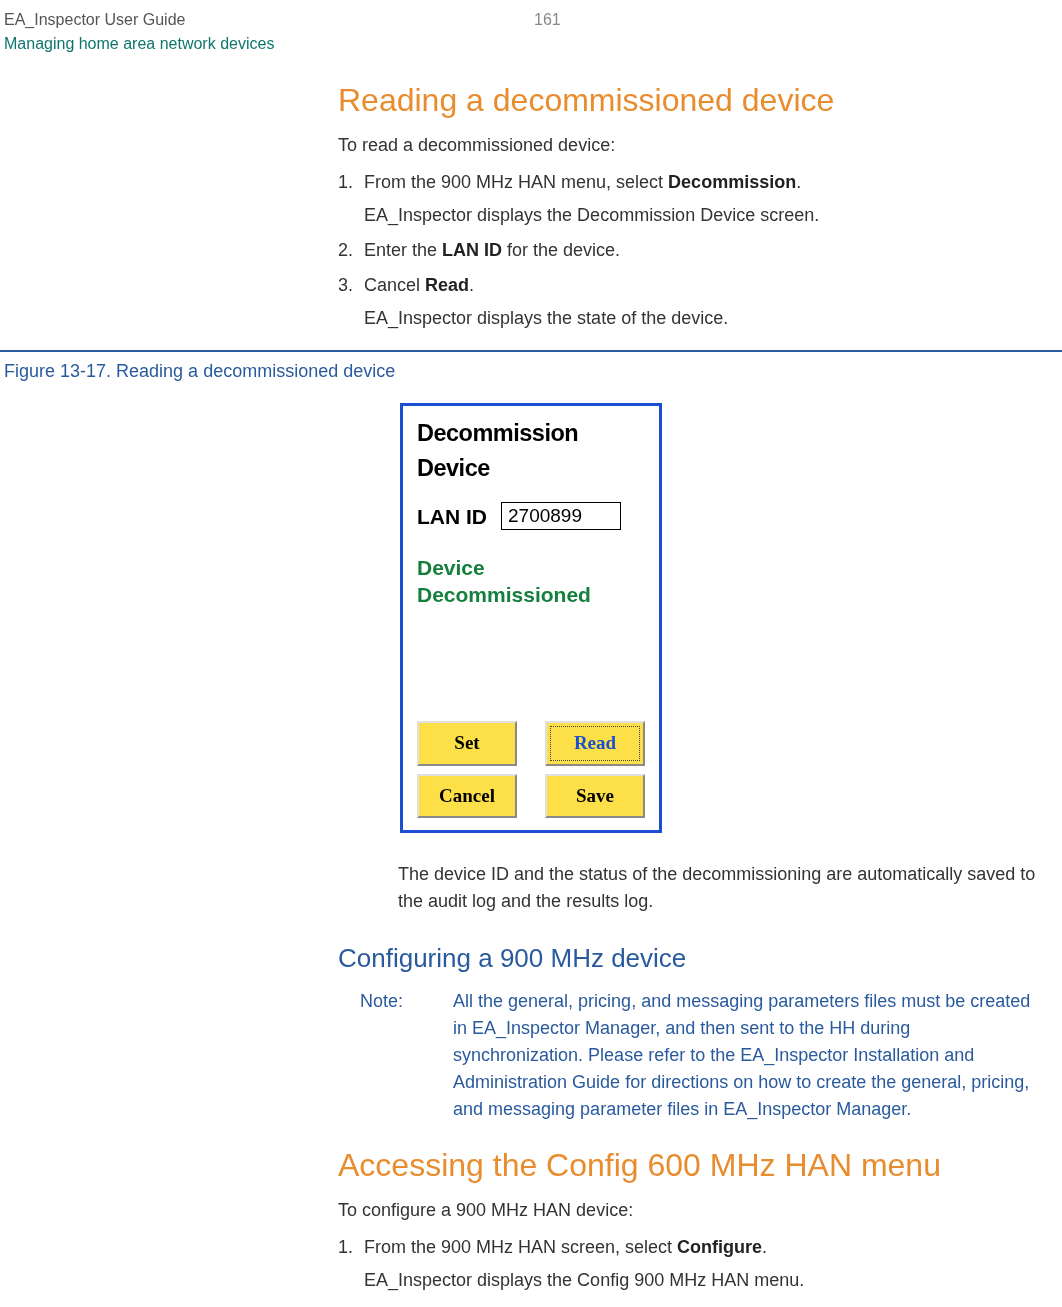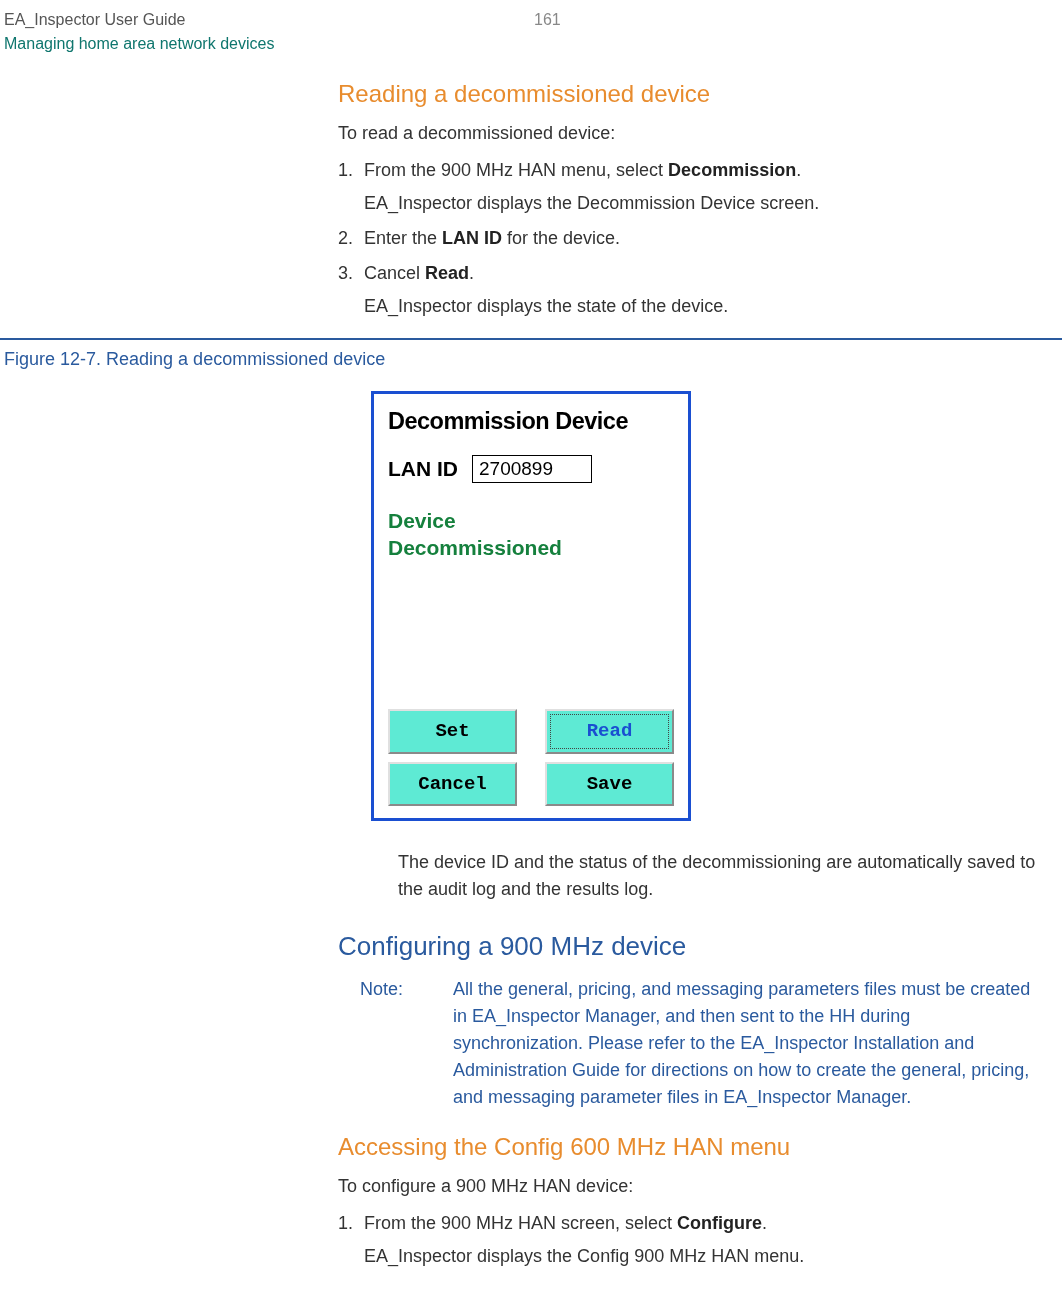--- a/index.html
+++ b/index.html
@@ -34,21 +34,21 @@
     .page-number {
       color: #888;
       font-size: 16px;
     }
     .content {
       margin-left: 338px;
       padding-right: 20px;
     }
     .h2-orange {
       color: #e88c2e;
-      font-size: 24px;
+      font-size: 32px;
       font-weight: 400;
       margin: 18px 0 8px 0;
     }
     .h2-blue {
       color: #2a5a9e;
       font-size: 26px;
       font-weight: 400;
       margin: 24px 0 8px 0;
     }
     .body-text {
@@ -75,21 +75,21 @@
       font-size: 18px;
       margin: 6px 0 18px 4px;
     }
     .figure-wrap {
       display: flex;
       justify-content: center;
       margin: 0 0 28px 0;
     }
     .device-screen {
       border: 3px solid #1a4fd1;
-      width: 320px;
+      width: 262px;
       height: 430px;
       background: #fff;
       padding: 8px 14px 10px 14px;
       position: relative;
       box-sizing: border-box;
       display: flex;
       flex-direction: column;
       font-family: Arial, sans-serif;
     }
     .ds-title {
@@ -130,26 +130,26 @@
     .btn-grid {
       display: grid;
       grid-template-columns: 1fr 1fr;
       gap: 8px 28px;
       margin-bottom: 2px;
     }
     .ds-btn {
       border: 2px solid #8a8a8a;
       border-top-color: #e0e0e0;
       border-left-color: #e0e0e0;
-      background: #5eead4;
+      background: #fde047;
       font-weight: 900;
       font-size: 19px;
       text-align: center;
       padding: 6px 0;
-      font-family: Liberation Mono, monospace;
+      font-family: Liberation Serif, serif;
       color: #000;
       box-sizing: border-box;
     }
     .ds-btn.focused {
       color: #1a4fd1;
       position: relative;
     }
     .ds-btn.focused::after {
       content: "";
       position: absolute;
@@ -203,21 +203,21 @@
         <span>Enter the </span><span class="bold-inline">LAN ID</span><span> for the device.</span>
       </li>
       <li>
         <span>Cancel </span><span class="bold-inline">Read</span><span>.</span>
         <div class="sub-step">EA_Inspector displays the state of the device.</div>
       </li>
     </ol>
   </div>
 
   <div class="figure-divider"></div>
-  <div class="figure-caption">Figure 12-7. Reading a decommissioned device</div>
+  <div class="figure-caption">Figure 13-17. Reading a decommissioned device</div>
 
   <div class="figure-wrap">
     <div class="device-screen">
       <div class="ds-title">Decommission Device</div>
       <div class="lan-row">
         <div class="lan-label">LAN ID</div>
         <input class="lan-input" type="text" value="2700899" style="">
       </div>
       <div class="ds-status">
         <div>Device</div>

